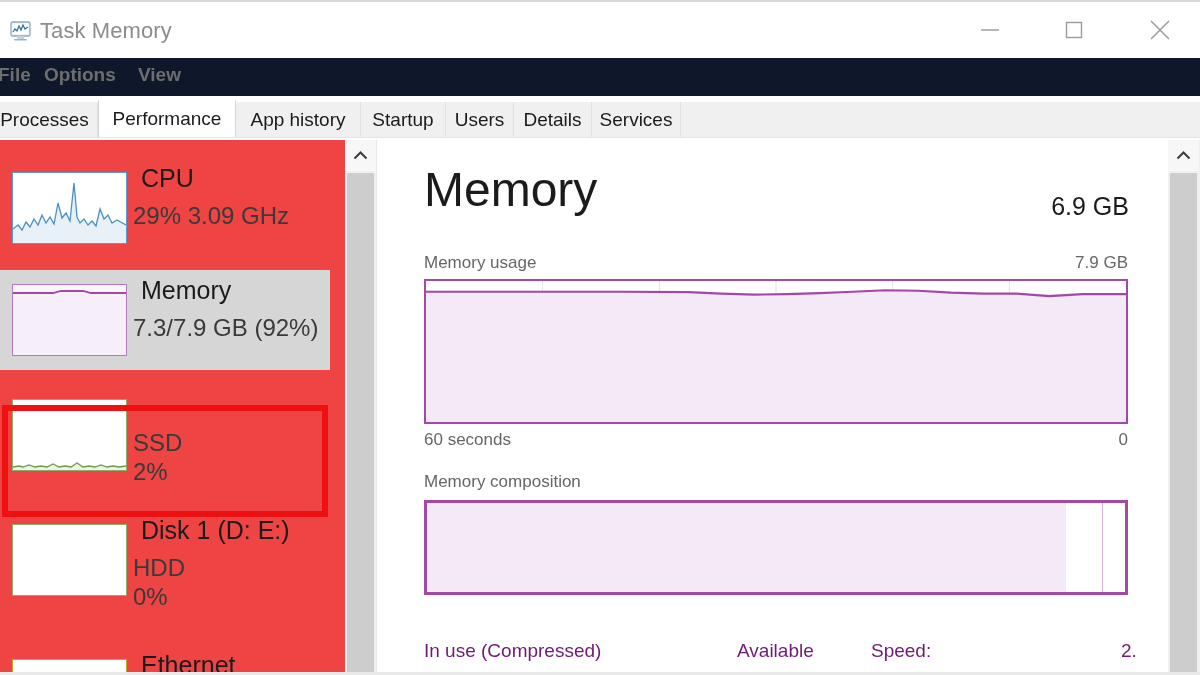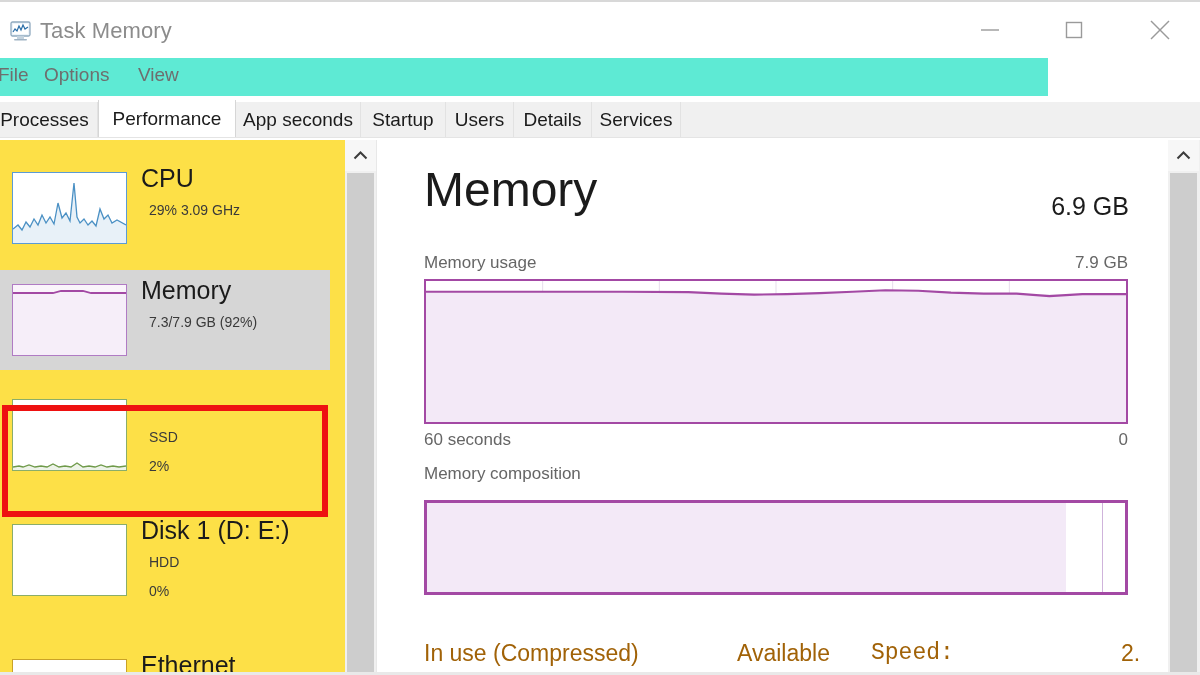--- a/index.html
+++ b/index.html
@@ -33,22 +33,23 @@
     position: absolute; top: 0; height: 56px; width: 56px;
     cursor: default;
   }
   .winbtn svg { position: absolute; left: 50%; top: 50%; transform: translate(-50%,-50%); }
   #btn-min { left: 962px; }
   #btn-max { left: 1046px; }
   #btn-close { left: 1132px; }
 
   
   .menubar {
-    position: absolute; left: 0; top: 58px; width: 1048px; height: 38px;
-    background: #5eead4;
+    position: absolute; left: 0; top: 58px; width: 1200px; height: 38px;
+    background: #0f172a;
+    font-weight: bold;
   }
   .menuitem {
     position: absolute; top: 6px;
     font-size: 19px; color: #6e6e6e;
     white-space: nowrap; cursor: default;
   }
   #menu-file { left: -2px; }
   #menu-options { left: 44px; }
   #menu-view { left: 138px; }
 
@@ -80,21 +81,21 @@
     background: #e4e4e4;
   }
 
   
   .content {
     position: absolute; left: 0; top: 140px; width: 1200px; height: 535px;
     background: #ffffff;
   }
   .sidebar {
     position: absolute; left: 0; top: 0; width: 345px; height: 535px;
-    background: #fde047; overflow: hidden;
+    background: #ef4444; overflow: hidden;
   }
   .divider-v {
     position: absolute; left: 376px; top: 0; width: 1px; height: 535px;
     background: #e8e8e8;
   }
 
   
   .side-item {
     position: absolute; left: 0; width: 330px;
     cursor: default;
@@ -111,22 +112,22 @@
   .thumb.mem { border-color: #b07bc4; background: #faf4fb; }
   .thumb.disk { border-color: #8aad6a; background: #ffffff; }
   .thumb.net { border-color: #c9a227; background: #ffffff; }
   .thumb svg { display: block; width: 100%; height: 100%; }
 
   .side-title {
     position: absolute; left: 141px; top: 6px;
     font-size: 25px; color: #1b1b1b; white-space: nowrap;
   }
   .side-sub {
-    position: absolute; left: 149px;
-    font-size: 14px; color: #3a3a3a; white-space: nowrap;
+    position: absolute; left: 133px;
+    font-size: 24px; color: #3a3a3a; white-space: nowrap;
   }
 
   
   .annot-box {
     position: absolute; left: 2px; top: 265px;
     width: 326px; height: 112px;
     border: 6px solid #ee1111;
     pointer-events: none;
   }
 
@@ -195,21 +196,21 @@
     overflow: hidden;
   }
   .comp-seg { position: absolute; top: 0; height: 100%; }
   .comp-div { position: absolute; top: 0; width: 2px; height: 100%; background: #cfb3db; }
 
   .stats {
     position: absolute; left: 47px; top: 500px; width: 740px; height: 35px;
   }
   .stat-label {
     position: absolute; top: 0;
-    font-size: 23px; color: #a16207; white-space: nowrap;
+    font-size: 19px; color: #701a75; white-space: nowrap;
   }
 
   .sb-right {
     position: absolute; left: 1168px; top: 0; width: 32px; height: 535px;
     background: #f0f0f0;
   }
   .bottom-edge {
     position: absolute; left: 0; top: 672px; width: 1200px; height: 3px;
     background: #e9e9e9;
   }
@@ -253,21 +254,21 @@
     <div class="menuitem" id="menu-file">File</div>
     <div class="menuitem" id="menu-options">Options</div>
     <div class="menuitem" id="menu-view">View</div>
   </div>
 
   <div class="tabstrip">
     <div class="tabstrip-bg"></div>
     <div id="tabs-host">
         <div class="tab" style="left: -8px; width: 106px;">Processes</div>
         <div class="tab active" style="left: 98px; width: 138px;">Performance</div>
-        <div class="tab" style="left: 236px; width: 125px;">App seconds</div>
+        <div class="tab" style="left: 236px; width: 125px;">App history</div>
         <div class="tab" style="left: 361px; width: 85px;">Startup</div>
         <div class="tab" style="left: 446px; width: 68px;">Users</div>
         <div class="tab" style="left: 514px; width: 78px;">Details</div>
         <div class="tab" style="left: 592px; width: 89px;">Services</div>
       </div>
   </div>
   <div class="tabstrip-underline"></div>
 
   <div class="content">
 
@@ -359,35 +360,35 @@
             <line x1="0" y1="130.5" x2="704" y2="130.5"></line>
           </g>
           <path d="M0,11 L66,11 L132,11 L198,11 L264,11.5 L297,13 L330,14 L363,13.5 L396,12.5 L429,11 L462,9.5 L495,10 L528,12 L561,13 L594,13 L627,15.5 L660,13.5 L704,13.5 L704,145 L0,145 Z" fill="#f3e9f7"></path>
           <path d="M0,11 L66,11 L132,11 L198,11 L264,11.5 L297,13 L330,14 L363,13.5 L396,12.5 L429,11 L462,9.5 L495,10 L528,12 L561,13 L594,13 L627,15.5 L660,13.5 L704,13.5" fill="none" stroke="#a349a4" stroke-width="2.2"></path>
         </svg>
       </div>
 
       <div class="axis-left">60 seconds</div>
       <div class="axis-right">0</div>
 
-      <div class="section-label" style="top:324px;">Memory composition</div>
+      <div class="section-label" style="top:332px;">Memory composition</div>
 
       <div class="compbar">
         <div class="comp-seg" style="left:0; width:91.5%; background:#f3e9f7;"></div>
         <div class="comp-div" style="left:91.5%;"></div>
         <div class="comp-seg" style="left:91.5%; width:5.2%; background:#ffffff;"></div>
         <div class="comp-div" style="left:96.7%;"></div>
         <div class="comp-seg" style="left:96.9%; width:3.1%; background:#ffffff;"></div>
       </div>
 
       <div class="stats">
         <div id="stats-host">
             <div class="stat-label" style="left: 0px;">In use (Compressed)</div>
             <div class="stat-label" style="left: 313px;">Available</div>
-            <div class="stat-label" style="left: 447px; font-family: Liberation Mono, monospace;">Speed:</div>
+            <div class="stat-label" style="left: 447px;">Speed:</div>
             <div class="stat-label" style="left: 697px;">2.</div>
           </div>
       </div>
     </div>
 
     <div class="sb-right">
       <div class="sb-arrow">
         <svg width="15" height="9" viewBox="0 0 15 9">
           <polyline points="1.5,7.5 7.5,1.5 13.5,7.5" fill="none" stroke="#3c3c3c" stroke-width="2"></polyline>
         </svg>

